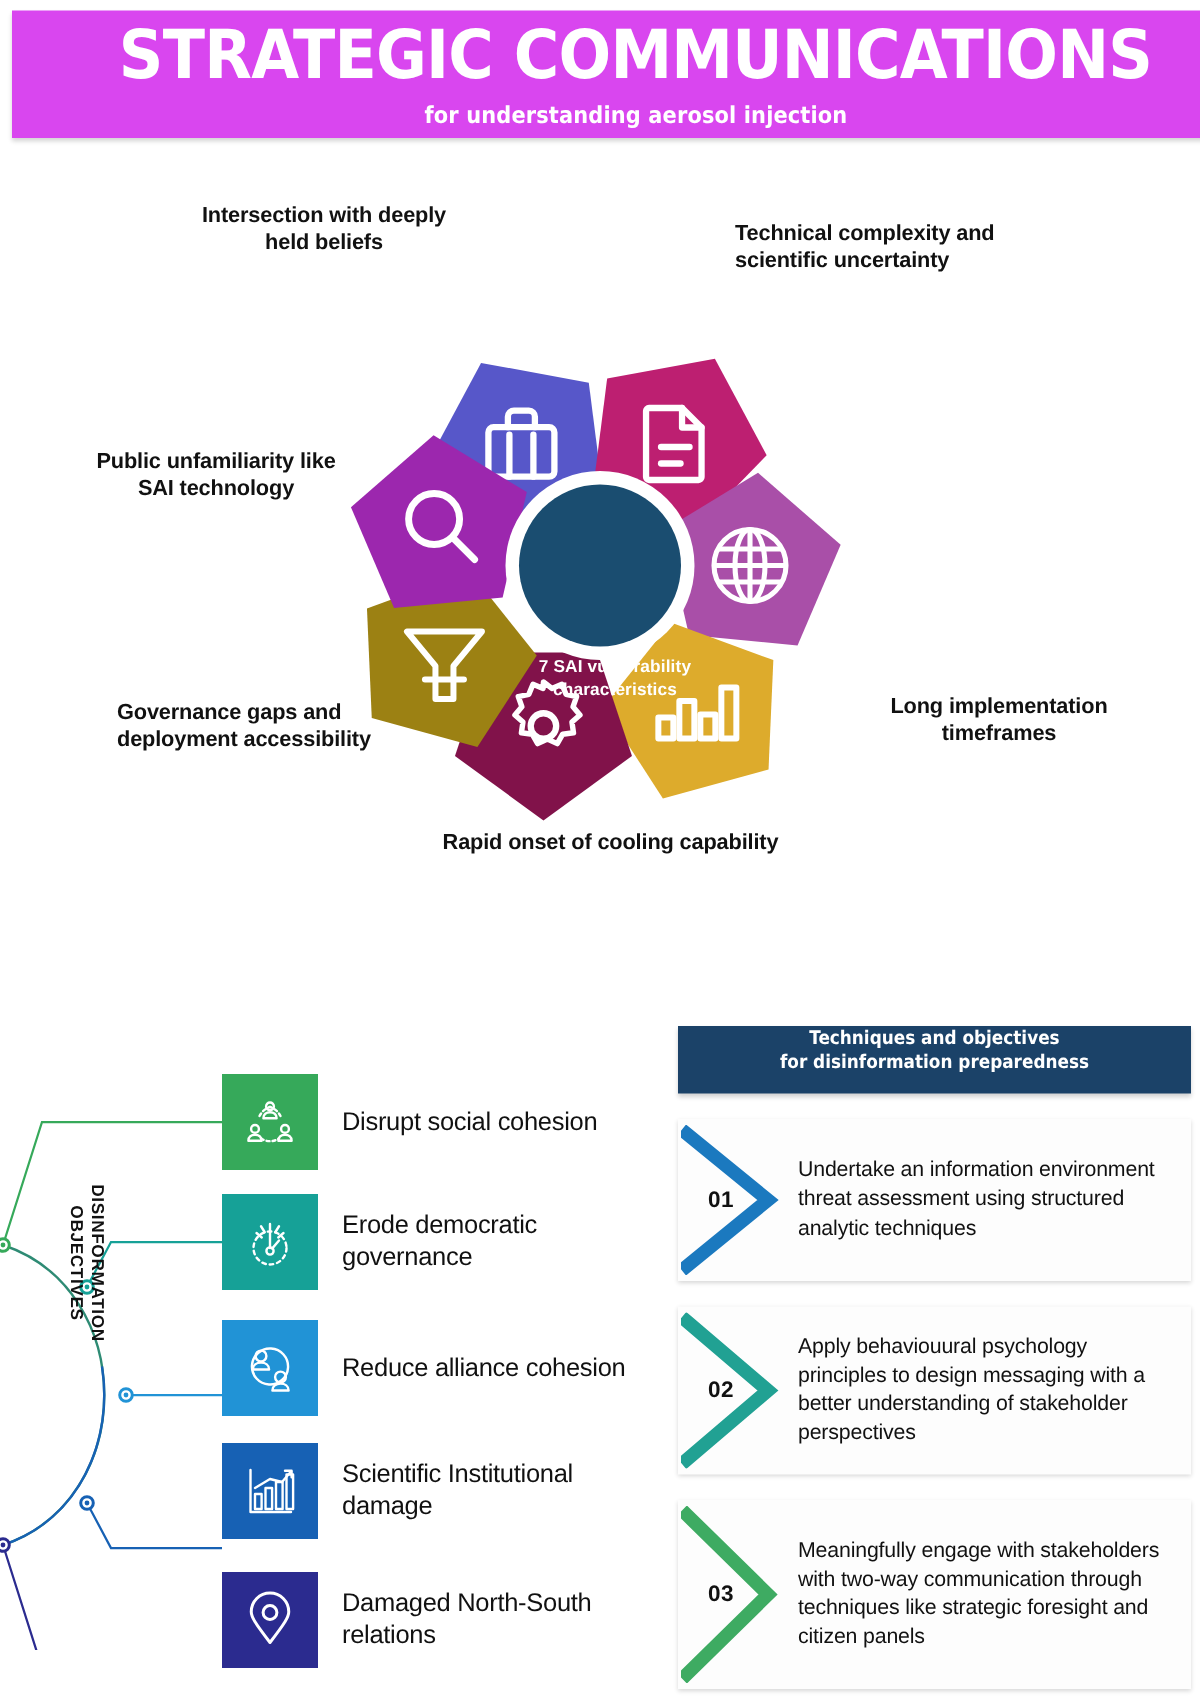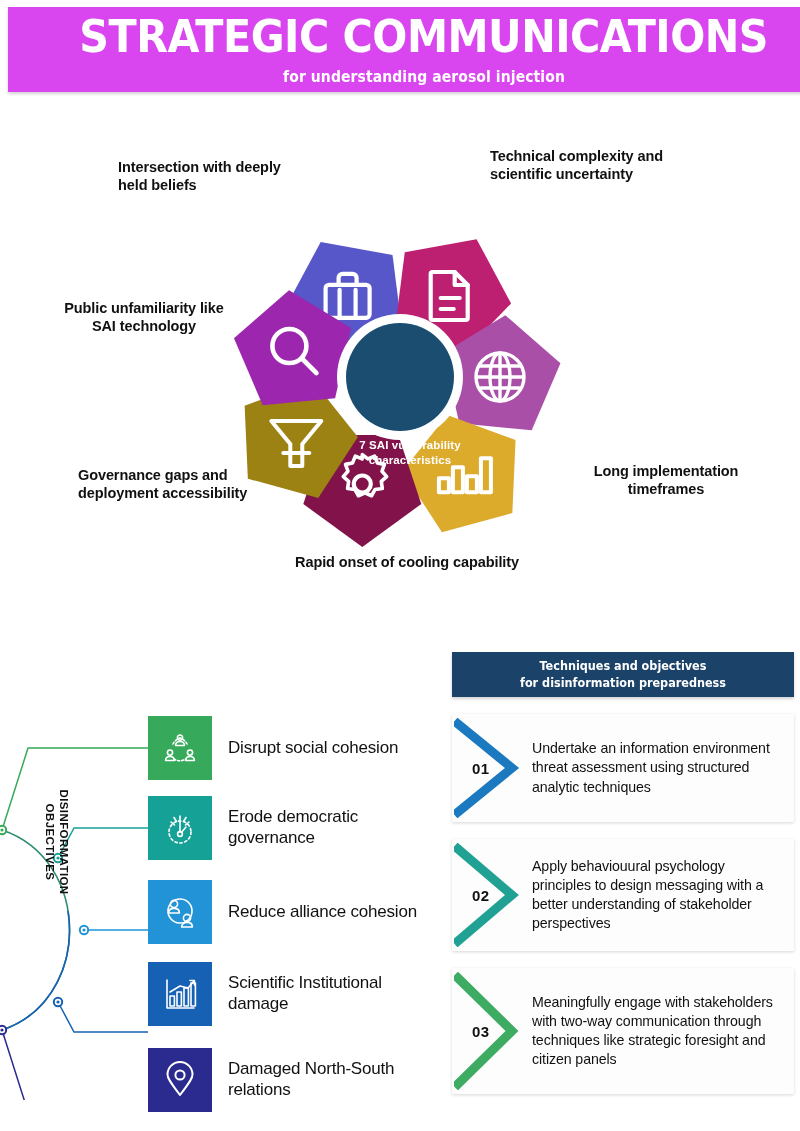--- a/index.html
+++ b/index.html
@@ -44,21 +44,21 @@
   .wheel-svg{position:absolute;left:230px;top:72px;}
   .center-label{
     position:absolute;left:355px;top:318px;width:110px;
     text-align:center;color:#ffffff;font-size:11.5px;font-weight:bold;
     line-height:1.28;letter-spacing:.1px;
   }
   .petal-label{
     position:absolute;font-size:14.5px;font-weight:bold;line-height:1.24;
     color:#111111;letter-spacing:-0.1px;
   }
-  .pl-beliefs   {left:118px;top:39px;width:196px;text-align:left;}
+  .pl-beliefs   {left:118px;top:16px;width:196px;text-align:center;}
   .pl-technical {left:490px;top:28px;width:210px;text-align:left;}
   .pl-global    {left:582px;top:180px;width:160px;text-align:center;}
   .pl-long      {left:592px;top:343px;width:148px;text-align:center;}
   .pl-rapid     {left:292px;top:434px;width:230px;text-align:center;}
   .pl-gov       {left:78px;top:347px;width:190px;text-align:left;}
   .pl-public    {left:52px;top:180px;width:184px;text-align:center;}
 
   
   .objectives{position:absolute;left:0;top:700px;width:440px;height:420px;}
   .obj-bracket{position:absolute;left:-4px;top:0;}
@@ -75,24 +75,25 @@
   }
   .obj-text{
     font-size:17px;font-weight:400;line-height:1.22;color:#111;
     letter-spacing:-0.2px;width:210px;
   }
 
   
   .techniques{position:absolute;left:452px;top:652px;width:342px;}
   .tech-header{
     width:342px;height:45px;background:#1b4268;
-    display:flex;align-items:center;justify-content:center;text-align:center;
+    display:flex;justify-content:center;text-align:center;
     color:#fff;font-size:12.5px;font-weight:bold;line-height:1.3;
     box-shadow:0 2px 3px rgba(0,0,0,.18);
     font-family:"DejaVu Sans Condensed","Liberation Sans Narrow","Liberation Sans",sans-serif;
+    margin-top:32px;
   }
   .tech-card{
     position:relative;width:342px;background:#fdfdfd;
     box-shadow:0 1px 3px rgba(0,0,0,.16);
     display:flex;align-items:center;margin-top:17px;
   }
   .tech-chevron{position:relative;flex:0 0 80px;height:100%;}
   .tech-chevron svg{position:absolute;left:2px;top:50%;transform:translateY(-50%);}
   .tech-num{
     position:absolute;left:20px;top:50%;transform:translateY(-50%);

